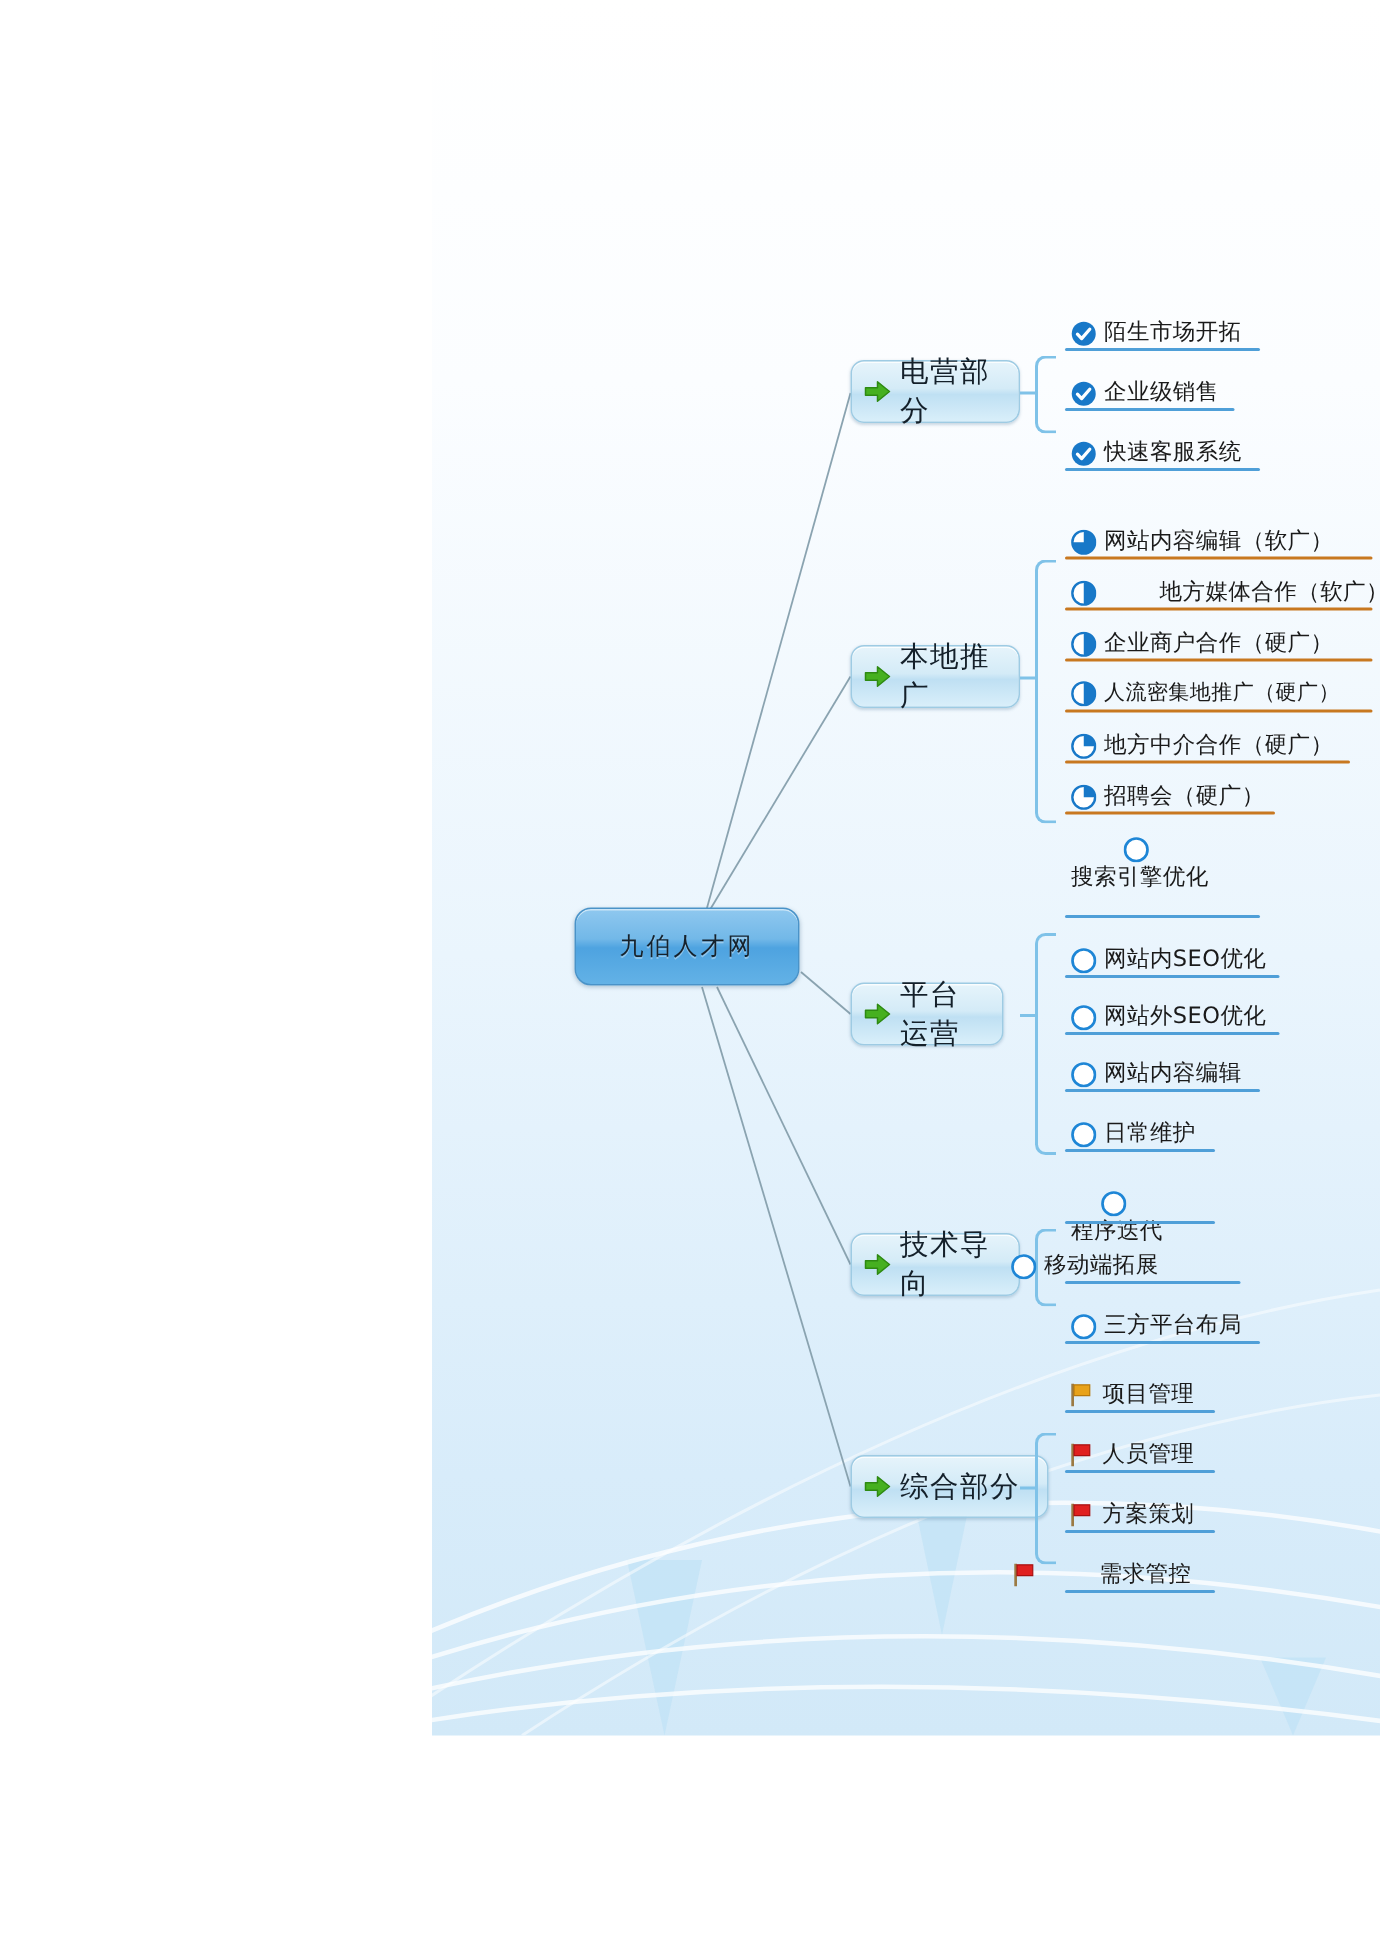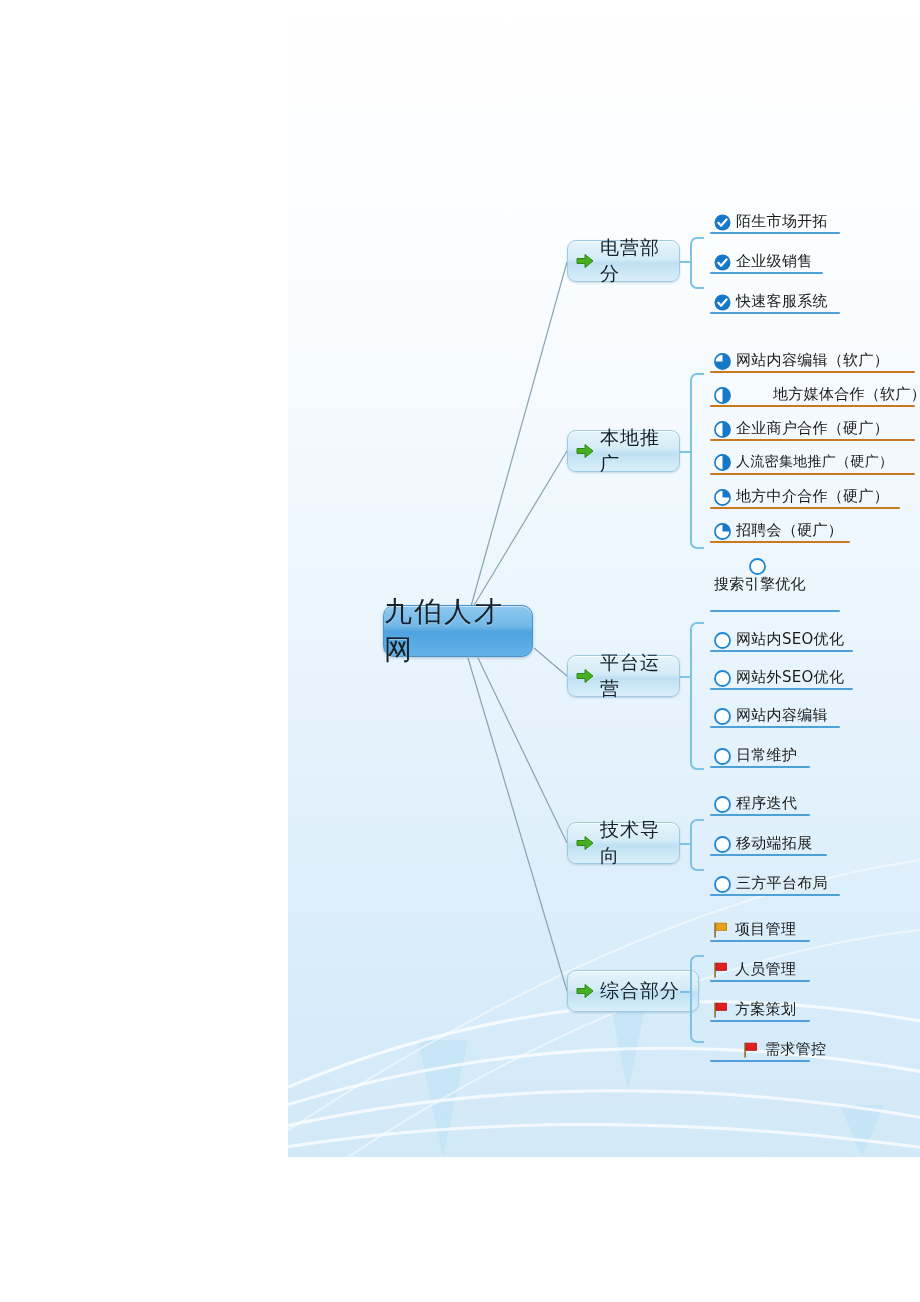--- a/index.html
+++ b/index.html
@@ -22,22 +22,22 @@
   #links{position:absolute;left:0;top:0;width:920px;height:1302px;pointer-events:none;}
 
   
   .center-node{
     position:absolute;
     box-sizing:border-box;
     border:1px solid #4a93c8;
     border-radius:11px;
     background:linear-gradient(to bottom,#8fc8ef 0%,#72b8e8 40%,#4ea3e0 52%,#63b2e6 100%);
     box-shadow:0 1px 3px rgba(60,100,130,.35), inset 0 1px 0 rgba(255,255,255,.55);
-    display:flex;align-items:center;
-    color:#16222c;font-size:28px;letter-spacing:2px;
+    display:flex;align-items:center;justify-content:center;
+    color:#16222c;font-size:16px;letter-spacing:2px;
     text-shadow:0 1px 0 rgba(255,255,255,.35);
   }
 
   
   .branch-node{
     position:absolute;box-sizing:border-box;
     border:1px solid #9ecbe3;
     border-radius:9px;
     background:linear-gradient(to bottom,#e6f4fb 0%,#d4ebf7 45%,#bfe0f3 55%,#d9effa 100%);
     box-shadow:0 1px 2px rgba(90,130,160,.30), inset 0 1px 0 rgba(255,255,255,.8);
@@ -218,21 +218,21 @@
     <span class="licon">
       <svg width="17" height="17" viewBox="0 0 17 17">
           <circle cx="8.5" cy="8.5" r="7.6" fill="#ffffff" stroke="#1878c8" stroke-width="1.6"></circle>
           <path d="M8.5 8.5 L8.5 0.9 A7.6 7.6 0 0 1 16.1 8.5 Z" fill="#1878c8"></path>
         </svg>
     </span>
     <span class="ltext">招聘会（硬广）</span>
   </div>
   <div class="leaf-underline" style="left:710px;top:541px;width:140px;background:#c87820;"></div>
 
-  <div class="branch-node" style="left:567px;top:655px;width:113px;height:42px;">
+  <div class="branch-node" style="left:567px;top:655px;width:102px;height:42px;">
     <span class="arrow">
       <svg width="20" height="18" viewBox="0 0 20 18">
         <path d="M2 6.5 h8 V2.5 L18 9 l-8 6.5 V11.5 H2 Z" fill="#46b020" stroke="#2e8a12" stroke-width="1" stroke-linejoin="round"></path>
       </svg>
     </span>
     <span>平台运营</span>
   </div>
   <div class="bracket" style="left:690px;top:622px;width:14px;height:148px;"></div>
   <div class="stub" style="left:680px;top:676px;width:12px;"></div>
 
@@ -290,31 +290,31 @@
     <span class="arrow">
       <svg width="20" height="18" viewBox="0 0 20 18">
         <path d="M2 6.5 h8 V2.5 L18 9 l-8 6.5 V11.5 H2 Z" fill="#46b020" stroke="#2e8a12" stroke-width="1" stroke-linejoin="round"></path>
       </svg>
     </span>
     <span>技术导向</span>
   </div>
   <div class="bracket" style="left:690px;top:819px;width:14px;height:52px;"></div>
   <div class="stub" style="left:680px;top:843px;width:12px;"></div>
 
-  <div class="leaf" style="left:712px;top:794px;">
+  <div class="leaf" style="left:712px;top:794px;flex-direction:column;">
     <span class="licon">
       <svg width="17" height="17" viewBox="0 0 17 17">
           <circle cx="8.5" cy="8.5" r="7.5" fill="#ffffff" stroke="#1e86d6" stroke-width="1.8"></circle>
         </svg>
     </span>
     <span class="ltext">程序迭代</span>
   </div>
   <div class="leaf-underline" style="left:710px;top:814px;width:100px;background:#4f9fd8;"></div>
 
-  <div class="leaf" style="left:712px;top:834px;font-family:Liberation Mono, monospace;">
+  <div class="leaf" style="left:672px;top:834px;font-family:Liberation Mono, monospace;">
     <span class="licon">
       <svg width="17" height="17" viewBox="0 0 17 17">
           <circle cx="8.5" cy="8.5" r="7.5" fill="#ffffff" stroke="#1e86d6" stroke-width="1.8"></circle>
         </svg>
     </span>
     <span class="ltext">移动端拓展</span>
   </div>
   <div class="leaf-underline" style="left:710px;top:854px;width:117px;background:#4f9fd8;"></div>
 
   <div class="leaf" style="left:712px;top:874px;">
@@ -364,21 +364,21 @@
     <span class="licon">
       <svg width="18" height="18" viewBox="0 0 18 18">
           <rect x="2.2" y="1.5" width="1.8" height="15" fill="#9b7a44"></rect>
           <path d="M4 2.2 h10.5 v7.2 h-10.5 Z" fill="#e02020" stroke="#a81010" stroke-width="0.8"></path>
         </svg>
     </span>
     <span class="ltext">方案策划</span>
   </div>
   <div class="leaf-underline" style="left:710px;top:1020px;width:100px;background:#4f9fd8;"></div>
 
-  <div class="leaf" style="left:740px;top:1040px;">
+  <div class="leaf" style="left:672px;top:1040px;gap:36px;">
     <span class="licon">
       <svg width="18" height="18" viewBox="0 0 18 18">
           <rect x="2.2" y="1.5" width="1.8" height="15" fill="#9b7a44"></rect>
           <path d="M4 2.2 h10.5 v7.2 h-10.5 Z" fill="#e02020" stroke="#a81010" stroke-width="0.8"></path>
         </svg>
     </span>
     <span class="ltext">需求管控</span>
   </div>
   <div class="leaf-underline" style="left:710px;top:1060px;width:100px;background:#4f9fd8;"></div>
 

